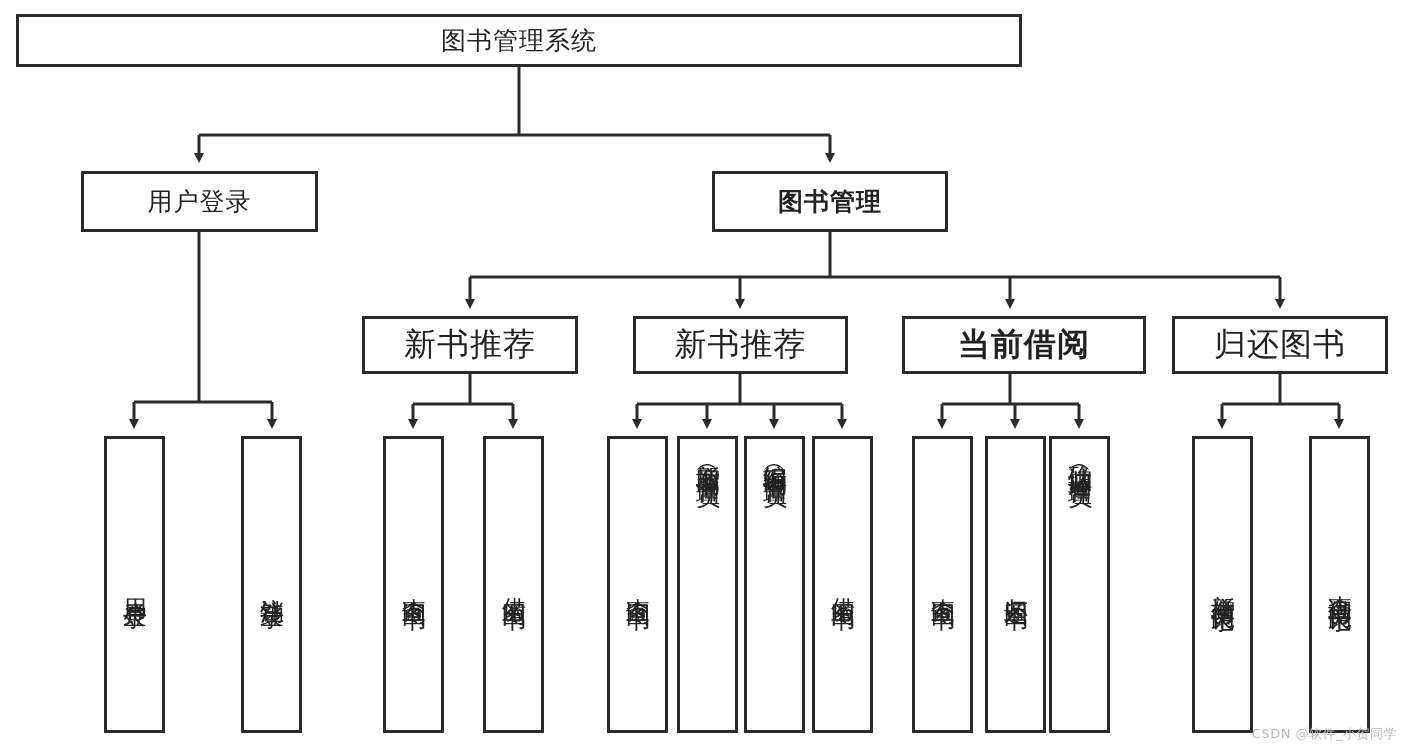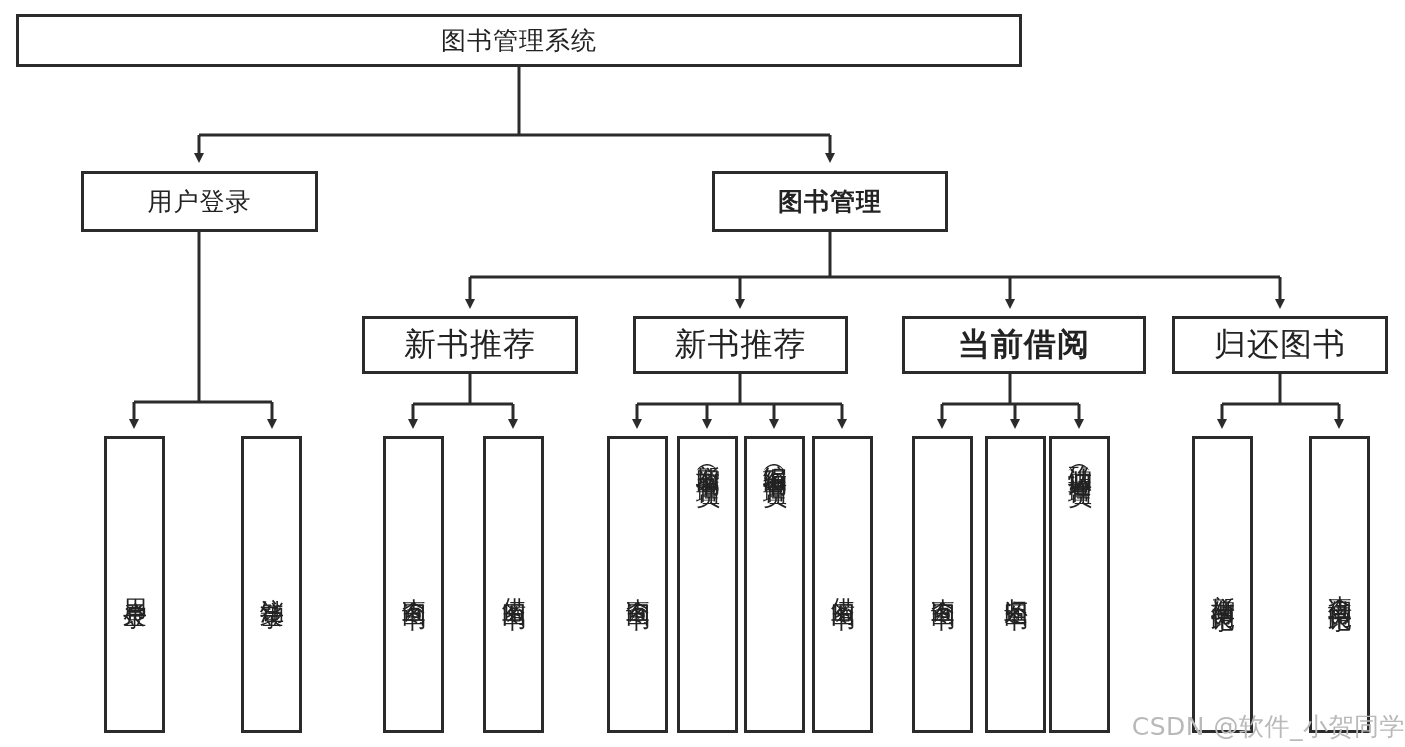--- a/index.html
+++ b/index.html
@@ -77,23 +77,23 @@
   .edge-line {
     stroke: #2b2b2b;
     stroke-width: 3;
     fill: none;
   }
   .arrow-head {
     fill: #2b2b2b;
   }
   .watermark {
     position: absolute;
-    right: 0;
+    right: 8px;
     bottom: 4px;
-    font-size: 25px;
+    font-size: 13px;
     color: #b9b9b9;
     letter-spacing: 0.5px;
     white-space: nowrap;
   }
 </style>
 </head>
 <body>
 
 <div id="diagram-canvas">
 

